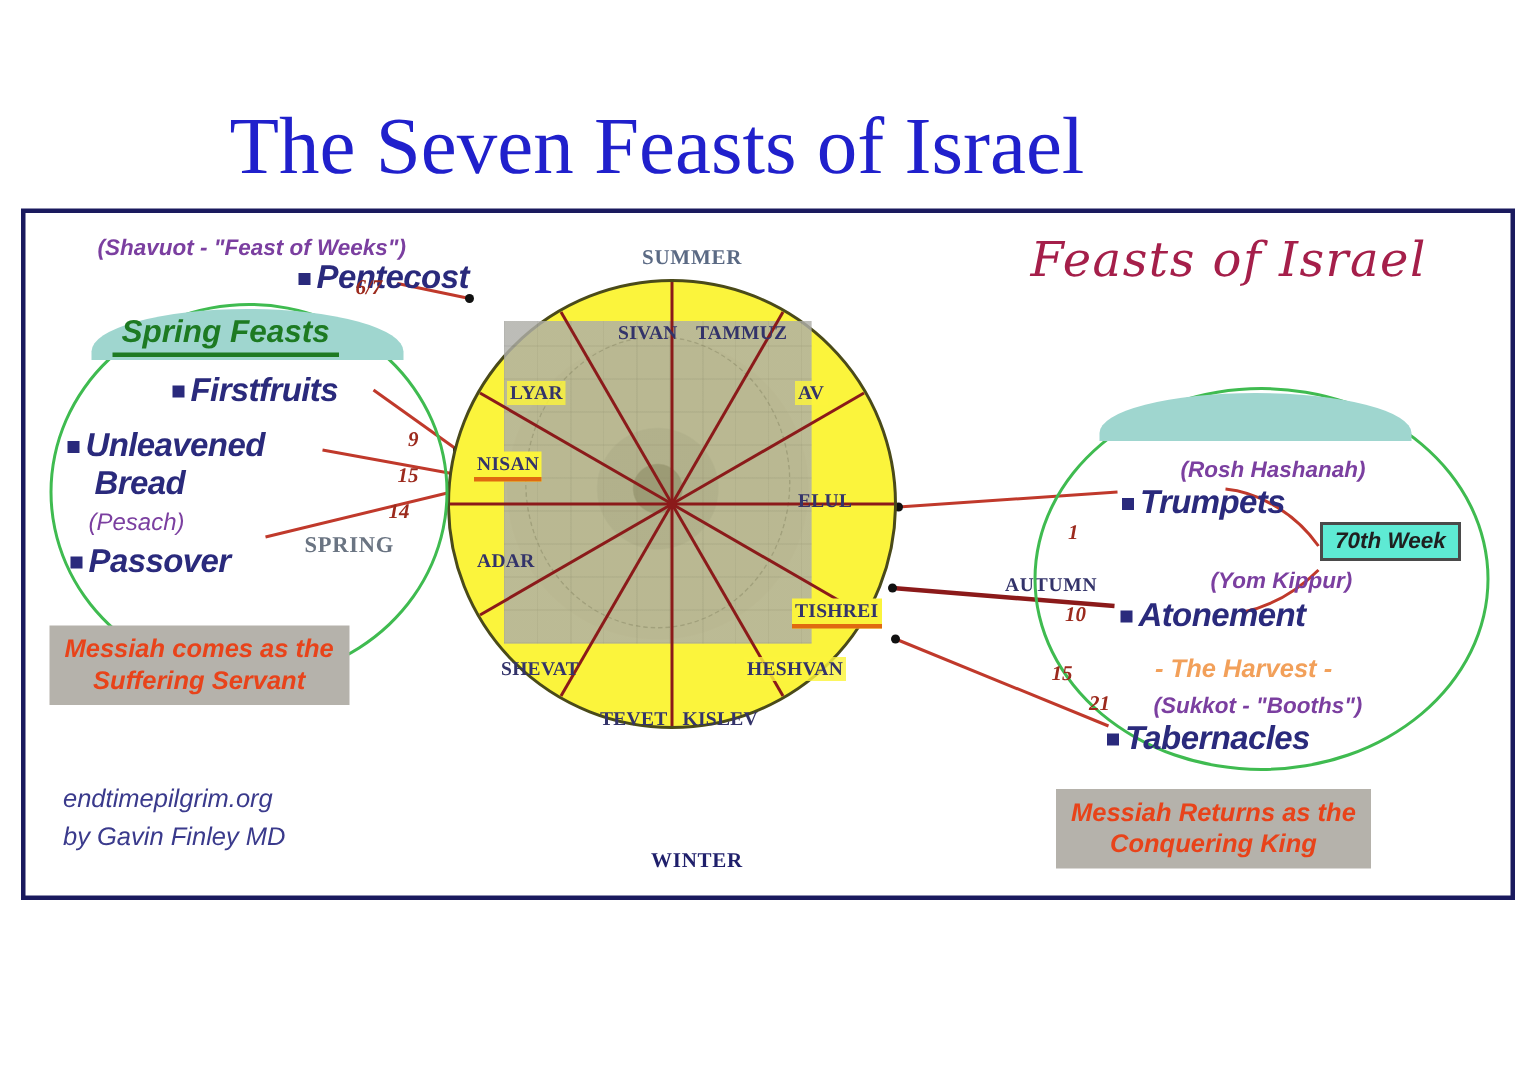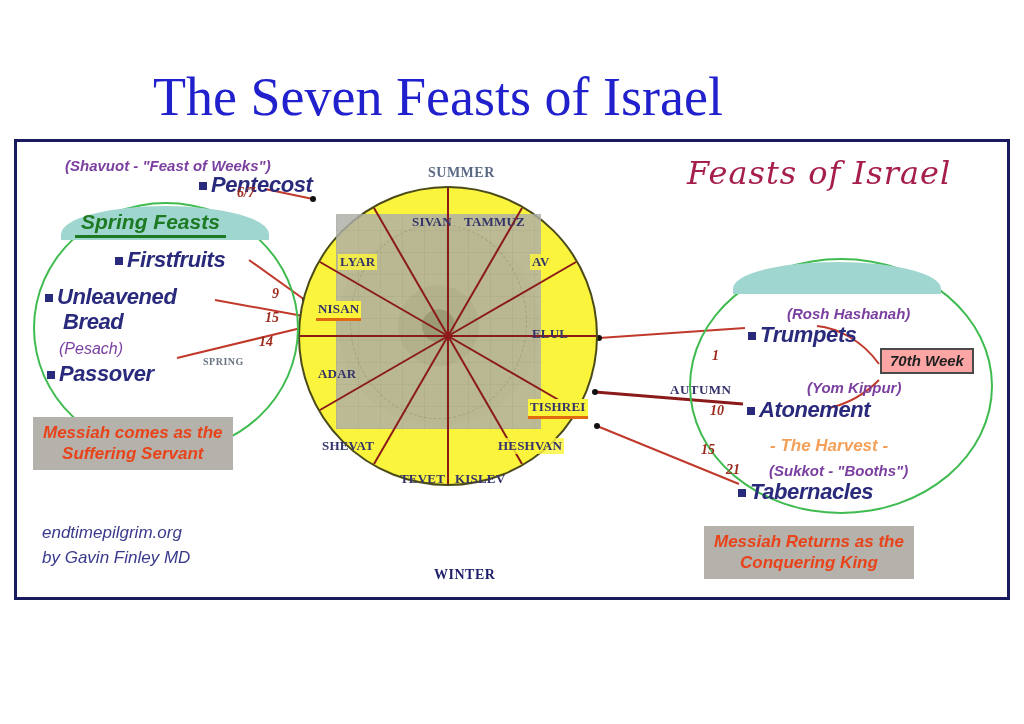--- a/index.html
+++ b/index.html
@@ -95,21 +95,21 @@
   .season {
     position: absolute;
     font-family: "Liberation Serif", serif;
     font-weight: bold;
     font-size: 14px;
     letter-spacing: .5px;
     white-space: nowrap;
   }
   #season-summer { left: 411px; top: 23px; color: #5b6a84; }
   #season-winter { left: 417px; top: 425px; color: #1f1f6b; }
-  #season-spring { left: 186px; top: 214px; color: #6a7482; font-size: 10px; }
+  #season-spring { left: 186px; top: 214px; color: #6a7482; font-size: 15px; }
   #season-autumn { left: 653px; top: 240px; color: #33336a; font-size: 13px; }
 
   
   .feast-ellipse {
     position: absolute;
     border: 2px solid #3fbb50;
     border-radius: 50%;
     background: rgba(255,255,255,0);
   }
   #spring-ellipse { left: 16px; top: 60px; width: 262px; height: 248px; }
@@ -186,21 +186,21 @@
   #yom-alt       { left: 790px; top: 237px; }
   #atonement     { left: 730px; top: 255px; }
   #harvest-note  { left: 753px; top: 294px; }
   #sukkot-alt    { left: 752px; top: 320px; }
   #tabernacles   { left: 721px; top: 337px; }
 
   
   #seventieth-week {
     position: absolute;
     left: 863px; top: 206px;
-    background: #fca5a5;
+    background: #5eead4;
     border: 2px solid #4a4a4a;
     padding: 2px 8px 3px 8px;
     font-family: "Liberation Sans", sans-serif;
     font-style: italic;
     font-weight: bold;
     font-size: 15px;
     color: #1f1f1f;
     white-space: nowrap;
   }
 
@@ -329,21 +329,21 @@
     </svg>
 
     <span class="month-label" style="left:114px; top:28px;">SIVAN</span>
     <span class="month-label" style="left:166px; top:28px;">TAMMUZ</span>
     <span class="month-label shade" style="left:232px; top:68px;">AV</span>
     <span class="month-label" style="left:234px; top:140px;">ELUL</span>
     <span class="month-label hl" style="left:230px; top:213px;">TISHREI</span>
     <span class="month-label shade" style="left:198px; top:252px;text-align:center;">HESHVAN</span>
     <span class="month-label" style="left:157px; top:285px;">KISLEV</span>
     <span class="month-label" style="left:102px; top:285px;">TEVET</span>
-    <span class="month-label" style="left:24px;  top:252px;">SHEVAT</span>
+    <span class="month-label" style="left:36px;  top:252px;">SHEVAT</span>
     <span class="month-label" style="left:20px;  top:180px;">ADAR</span>
     <span class="month-label hl" style="left:18px;  top:115px;">NISAN</span>
     <span class="month-label shade" style="left:40px;  top:68px;">LYAR</span>
   </div>
 
   <span class="season" id="season-summer">SUMMER</span>
   <span class="season" id="season-winter">WINTER</span>
   <span class="season" id="season-spring">SPRING</span>
   <span class="season" id="season-autumn">AUTUMN</span>
 

